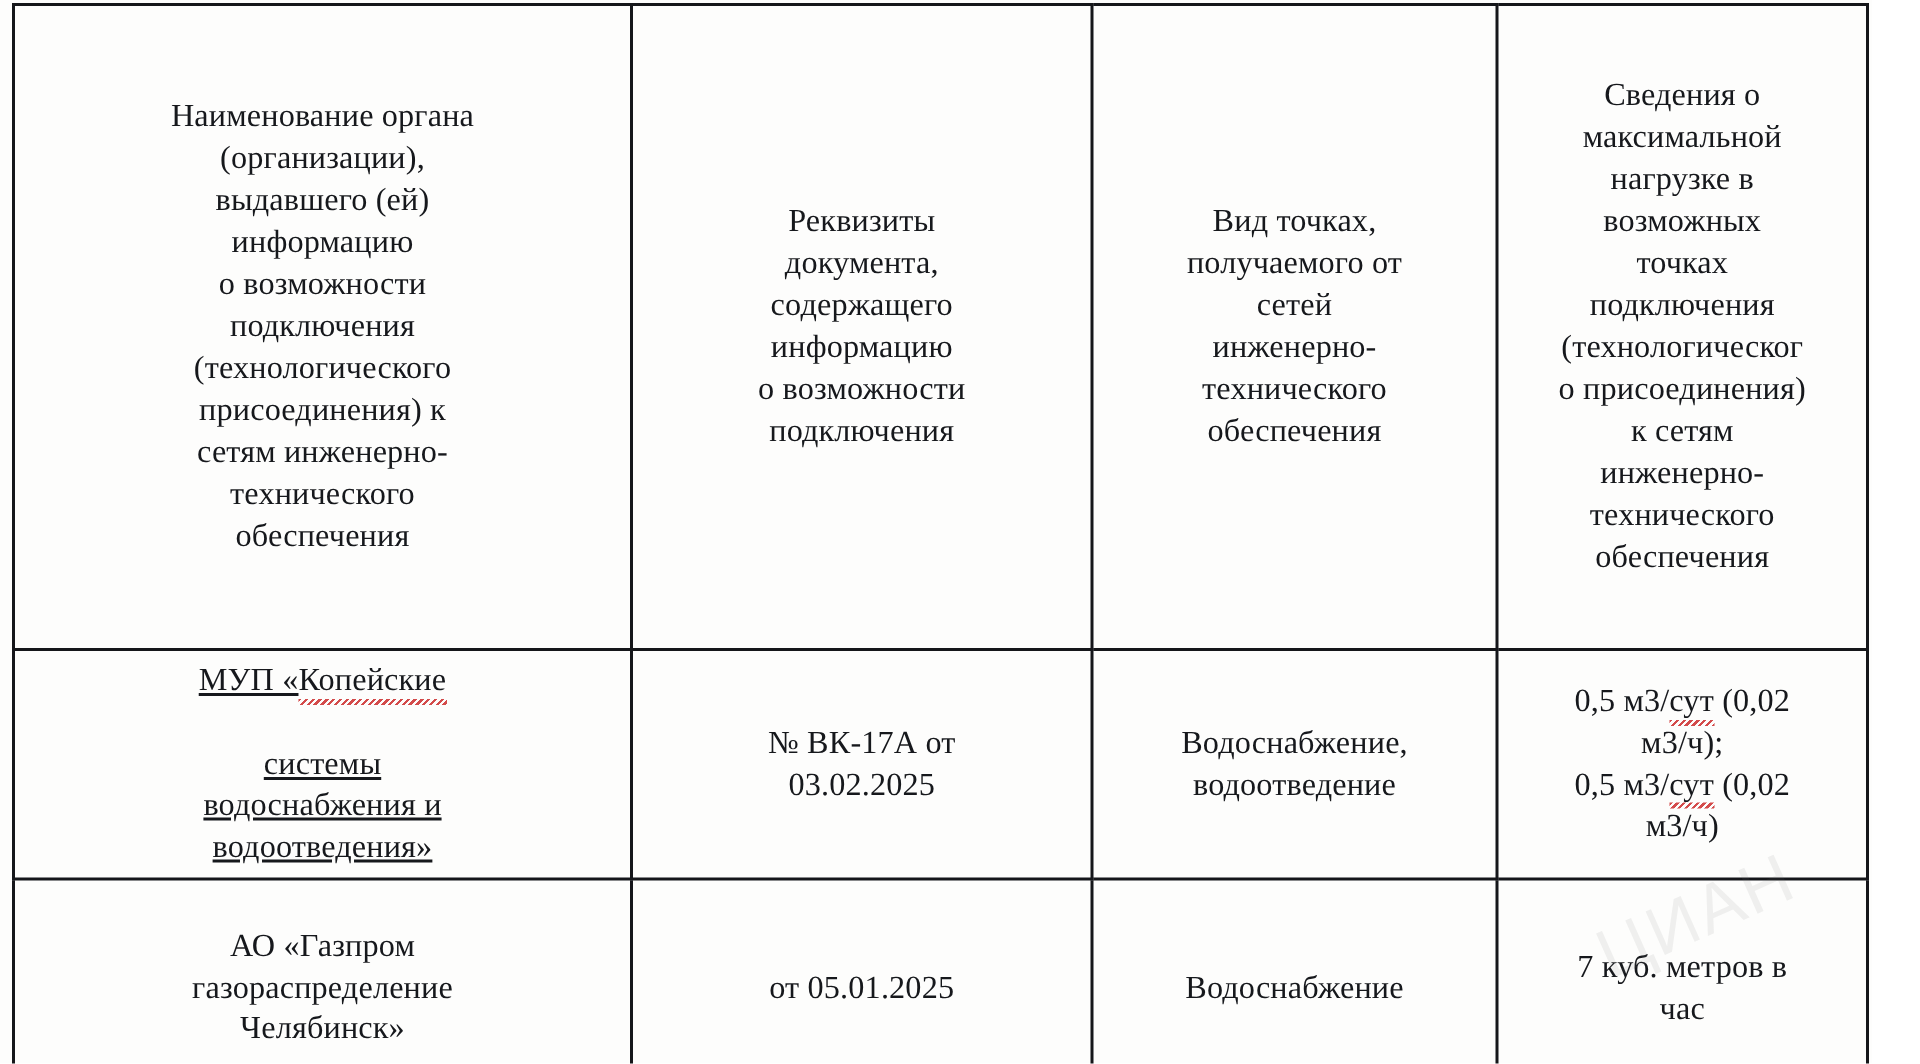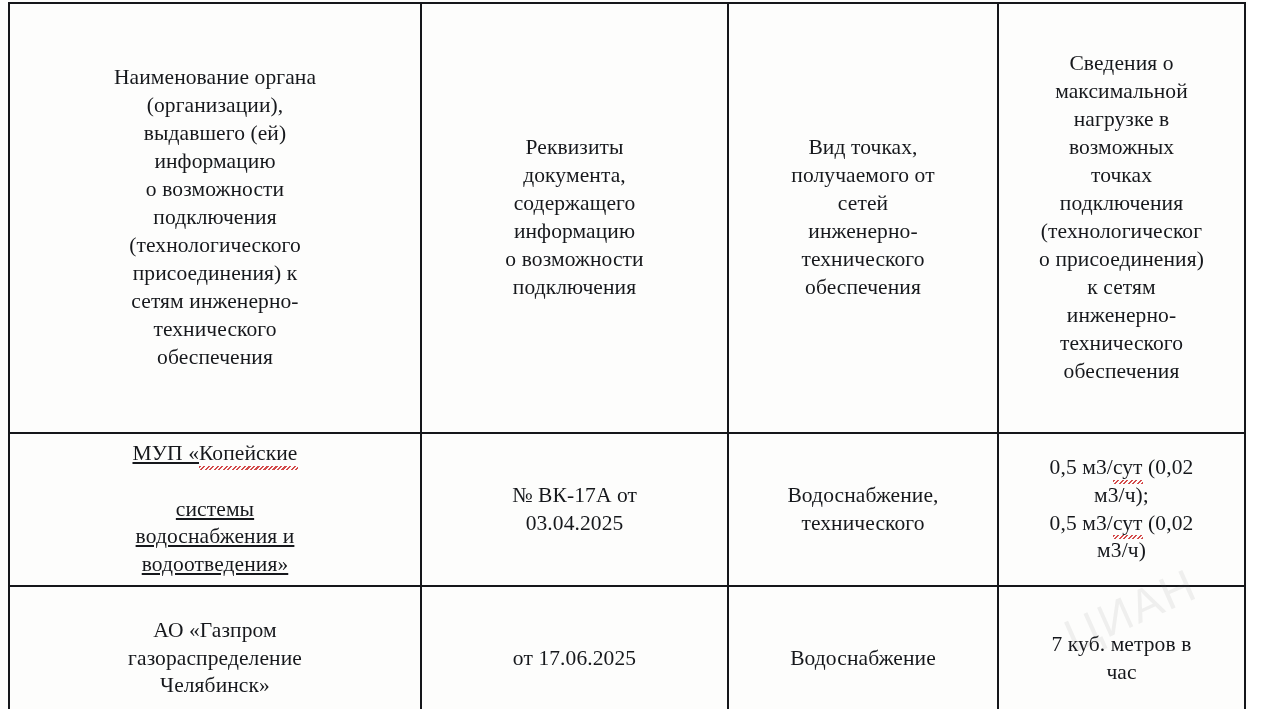--- a/index.html
+++ b/index.html
@@ -155,42 +155,42 @@
 
       <tr class="row-1">
         <td class="row-cell cell-left-pad">
           <span>МУП «</span><span class="squiggle">Копейские</span><span class="inner">
 системы
 водоснабжения и
 водоотведения»</span>
         </td>
         <td class="row-cell">
           <span class="inner">№ ВК-17А от
-03.04.2025</span>
+03.02.2025</span>
         </td>
         <td class="row-cell">
           <span class="inner">Водоснабжение,
-технического</span>
+водоотведение</span>
         </td>
         <td class="row-cell align-left-block">
           <div><span>0,5 м3/</span><span class="squiggle">сут</span><span> (0,02</span></div>
           <div>м3/ч);</div>
           <div><span>0,5 м3/</span><span class="squiggle">сут</span><span> (0,02</span></div>
           <div>м3/ч)</div>
         </td>
       </tr>
 
       <tr class="row-2">
         <td class="row-cell">
           <span class="inner">АО «Газпром
 газораспределение
 Челябинск»</span>
         </td>
         <td class="row-cell">
-          <span class="inner">от 17.06.2025</span>
+          <span class="inner">от 05.01.2025</span>
         </td>
         <td class="row-cell">
           <span class="inner">Водоснабжение</span>
         </td>
         <td class="row-cell">
           <span class="inner">7 куб. метров в
 час</span>
         </td>
       </tr>
     </tbody>

